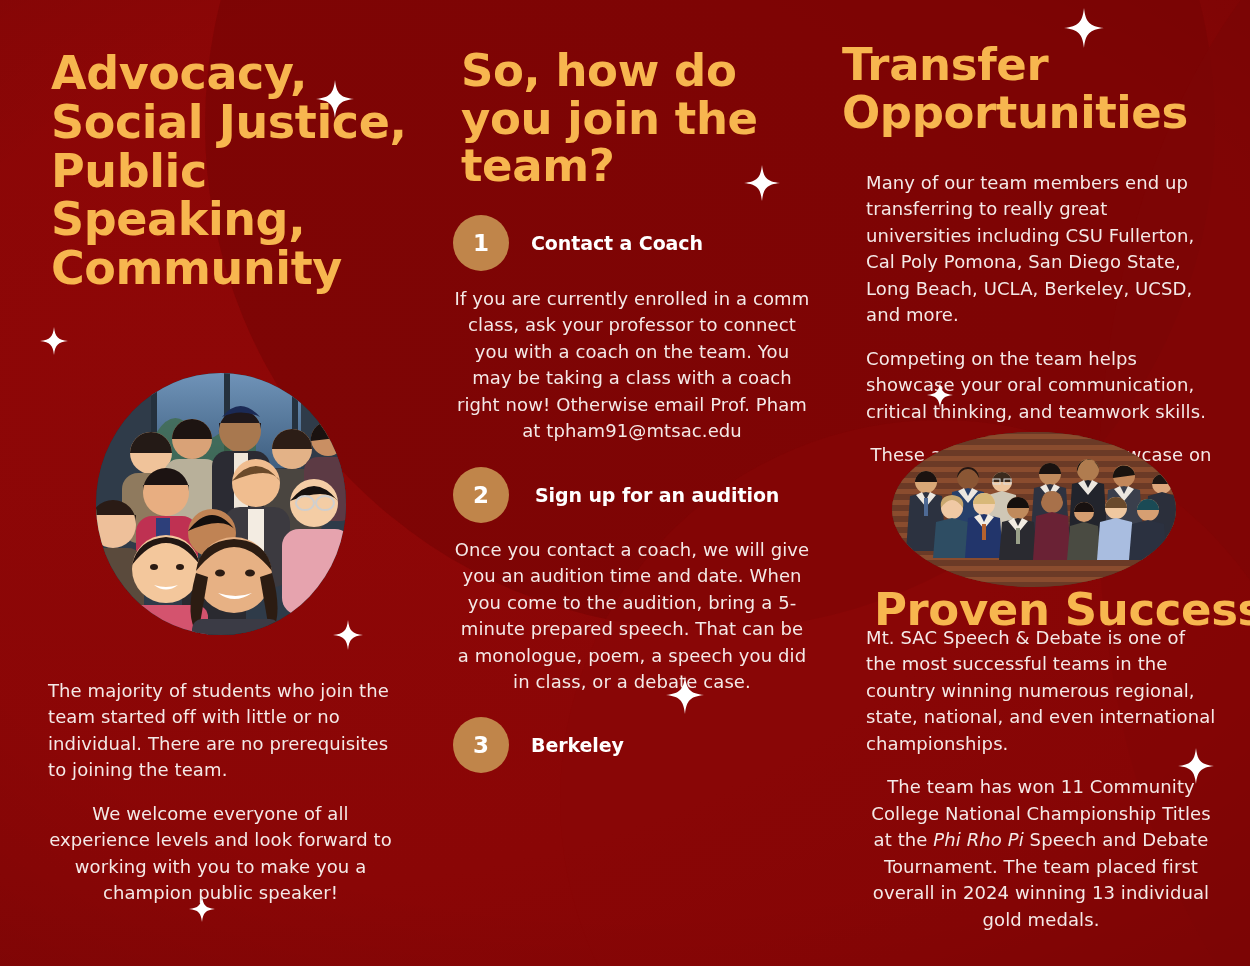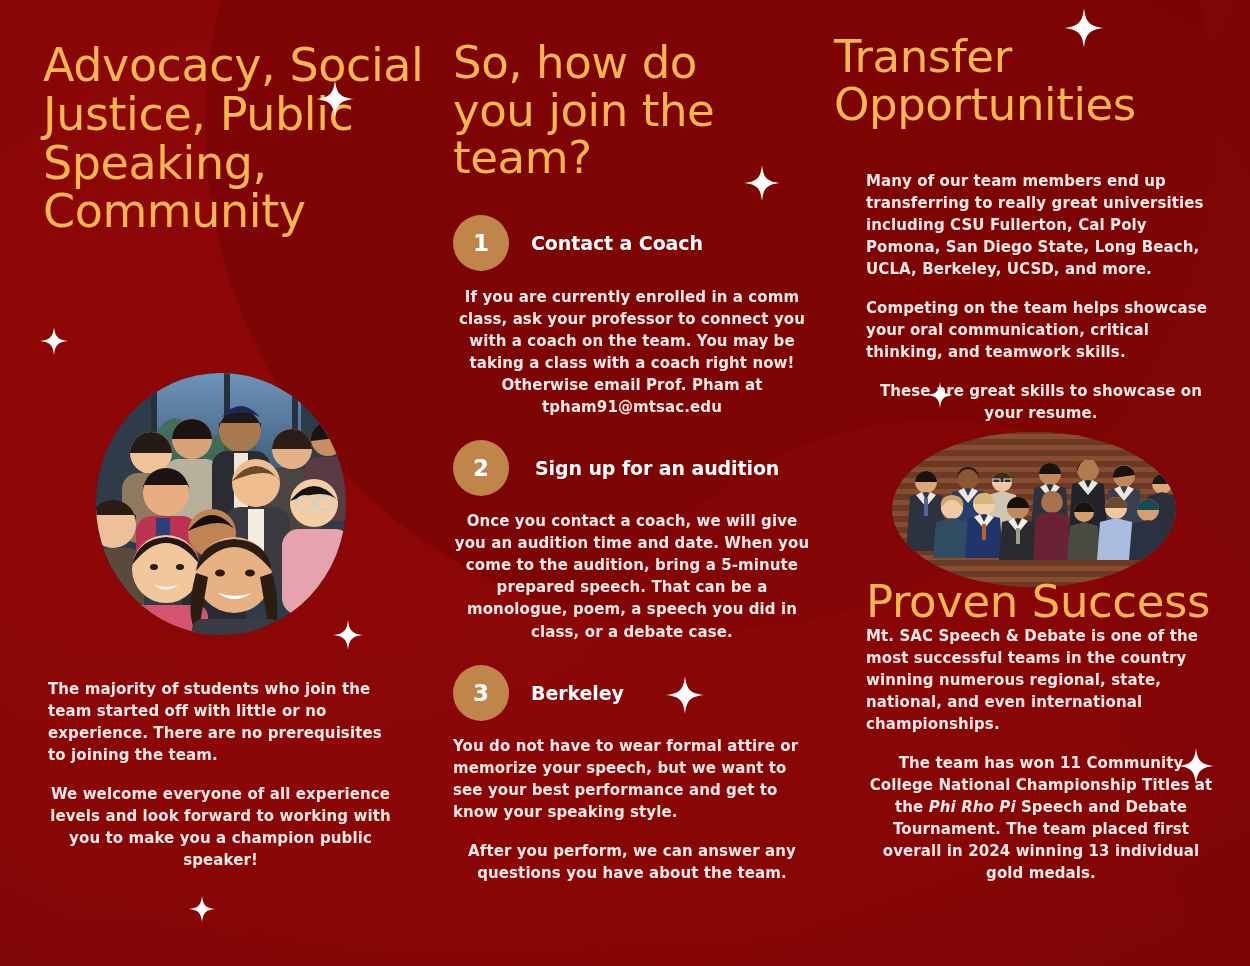--- a/index.html
+++ b/index.html
@@ -46,23 +46,23 @@
     position:absolute;inset:0;
     background:radial-gradient(130% 110% at 50% 45%, rgba(0,0,0,0) 45%, rgba(0,0,0,.18) 100%);
     pointer-events:none;
   }
 
   
   .sparkle{position:absolute;pointer-events:none;}
   .sparkle svg{display:block;}
 
   h1.display{
-    margin:0;
+    margin:8px;
     color:#f7b64f;
-    font-weight:400;
+    font-weight:700;
     letter-spacing:-.4px;
     line-height:1.06;
   }
   .t-left{
     position:absolute;left:43px;top:41px;width:390px;
     font-size:46px;
   }
   .t-mid{
     position:absolute;left:453px;top:39px;width:330px;
     font-size:45px;
@@ -72,24 +72,23 @@
     font-size:45px;
   }
   .t-proven{
     position:absolute;left:866px;top:578px;width:390px;
     font-size:45px;
   }
 
   p.body{
     margin:0 0 17px 0;
     color:#f4e9e7;
-    font-size:15px;
+    font-size:18px;
     line-height:1.47;
     letter-spacing:.1px;
-    font-weight:bold;
   }
   p.body:last-child{margin-bottom:0;text-align:center;}
   .italic{font-style:italic;}
 
   .left-body{
     position:absolute;left:48px;top:678px;width:345px;
   }
 
   
   .photo-circle{
@@ -239,21 +238,21 @@
         <path d="M176 200 q12 44 -2 62 l-10 -58z" fill="#2c1c12"></path>
         <ellipse cx="124" cy="200" rx="5" ry="3.5" fill="#2a1b13"></ellipse>
           <ellipse cx="154" cy="200" rx="5" ry="3.5" fill="#2a1b13"></ellipse>
         <path d="M122 220 q16 12 34 0 q-16 6 -34 0z" fill="#ffffff"></path>
         <rect x="96" y="246" width="88" height="30" rx="10" fill="#3b3b45"></rect>
       </g>
     </svg>
   </div>
 
   <div class="left-body">
-    <p class="body">The majority of students who join the team started off with little or no experience. There are no prerequisites to joining the team.</p>
+    <p class="body">The majority of students who join the team started off with little or no individual. There are no prerequisites to joining the team.</p>
     <p class="body">We welcome everyone of all experience levels and look forward to working with you to make you a champion public speaker!</p>
   </div>
 
   <h1 class="display t-mid">So, how do you join the team?</h1>
 
   <div class="steps">
 
     <div class="step step-1">
       <div class="step-head">
         <div class="badge">1</div>
@@ -271,24 +270,20 @@
       </div>
       <div class="step-body">
         <p class="body">Once you contact a coach, we will give you an audition time and date. When you come to the audition, bring a 5-minute prepared speech. That can be a monologue, poem, a speech you did in class, or a debate case.</p>
       </div>
     </div>
 
     <div class="step step-3" style="margin-top:22px;">
       <div class="step-head">
         <div class="badge">3</div>
         <div class="step-title">Berkeley</div>
-      </div>
-      <div class="step-body">
-        <p class="body">You do not have to wear formal attire or memorize your speech, but we want to see your best performance and get to know your speaking style.</p>
-        <p class="body">After you perform, we can answer any questions you have about the team.</p>
       </div>
     </div>
 
   </div>
 
   <h1 class="display t-right">Transfer Opportunities</h1>
 
   <div class="right-body-top">
     <p class="body">Many of our team members end up transferring to really great universities including CSU Fullerton, Cal Poly Pomona, San Diego State, Long Beach, UCLA, Berkeley, UCSD, and more.</p>
     <p class="body">Competing on the team helps showcase your oral communication, critical thinking, and teamwork skills.</p>

